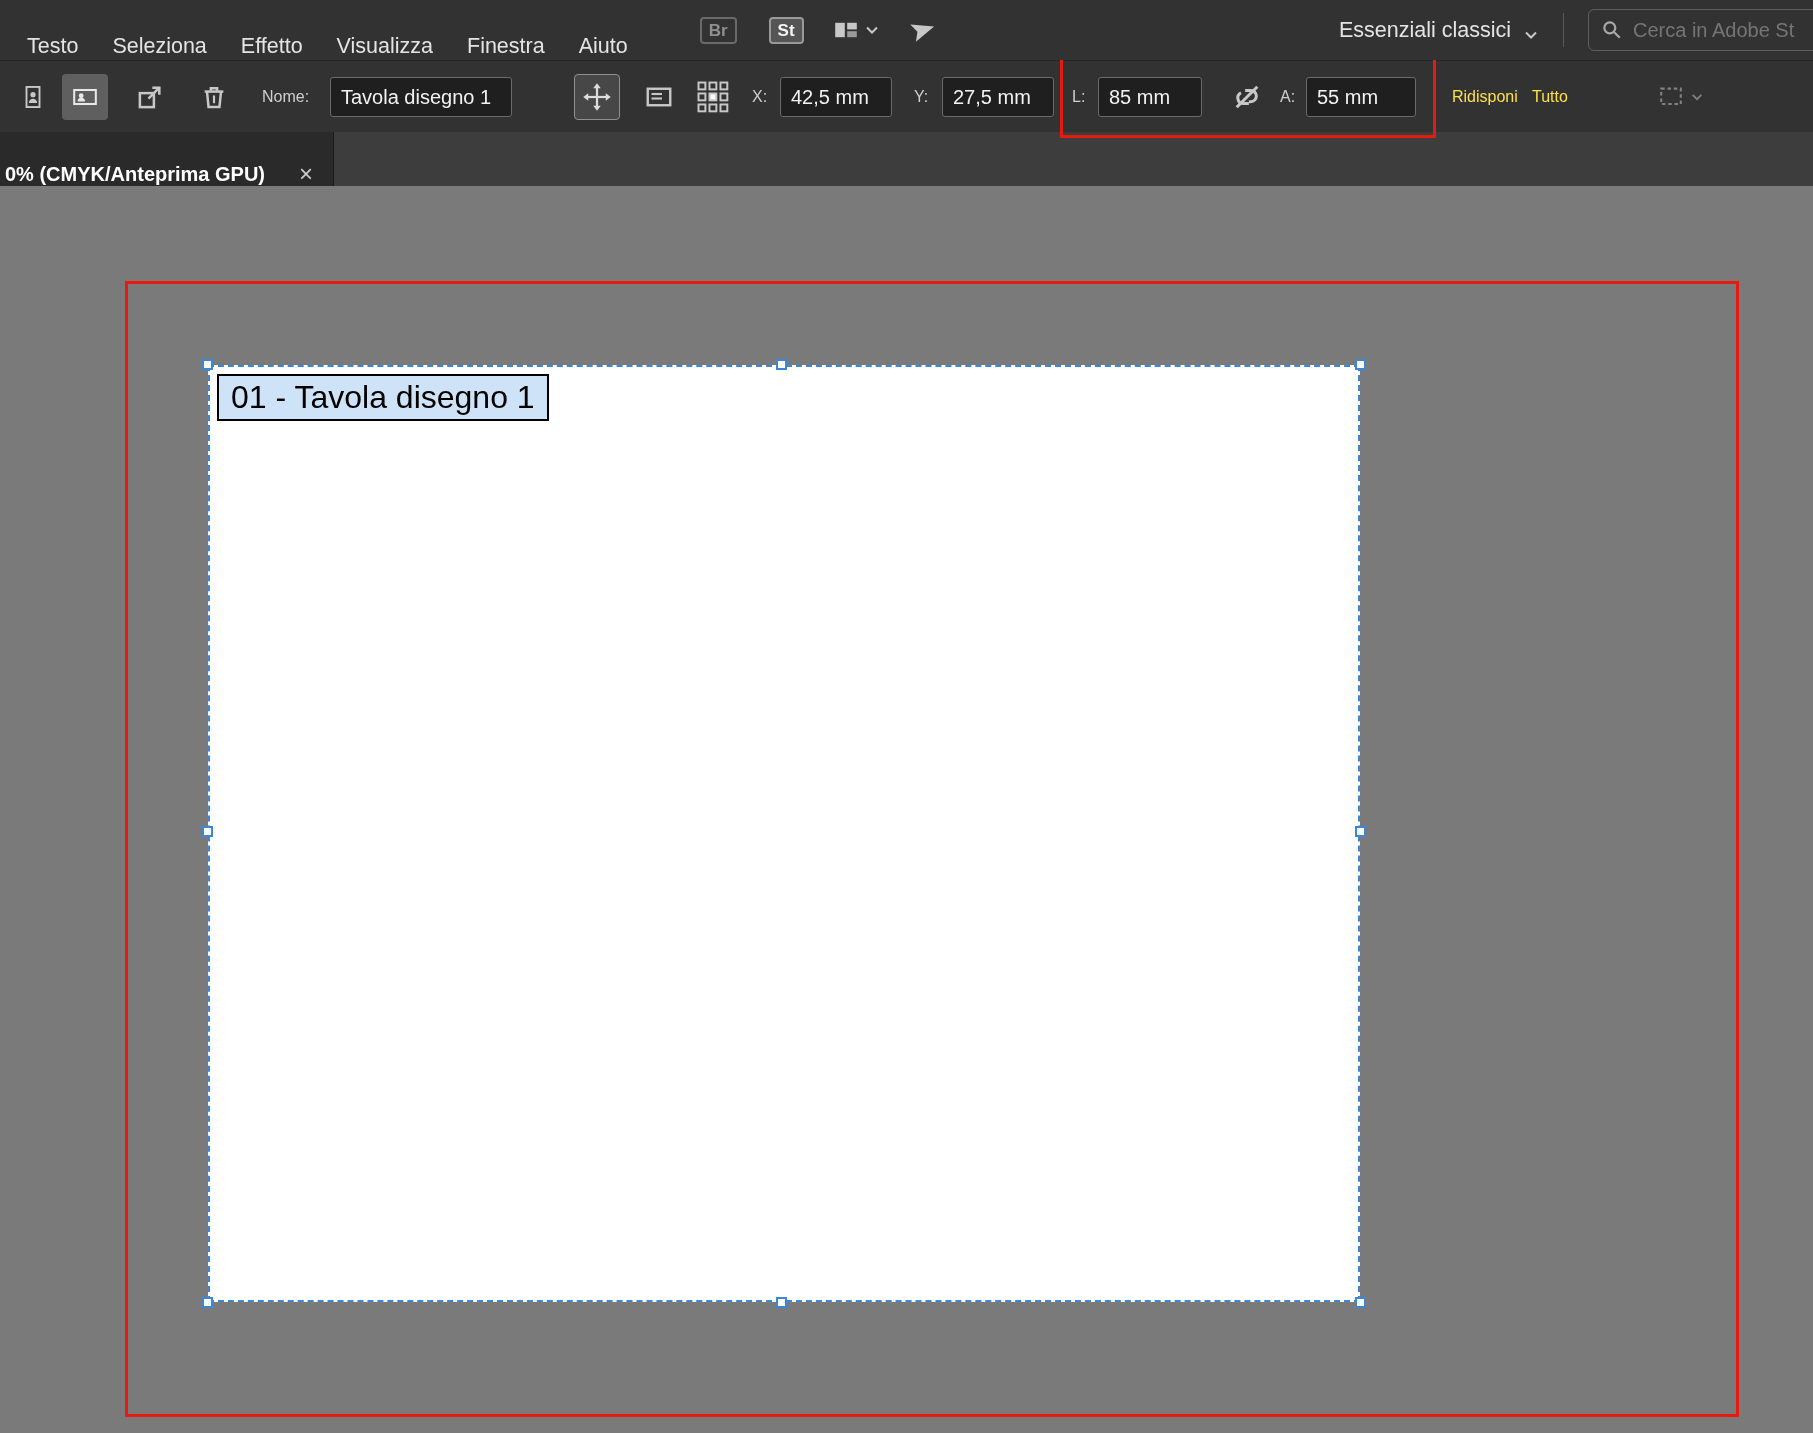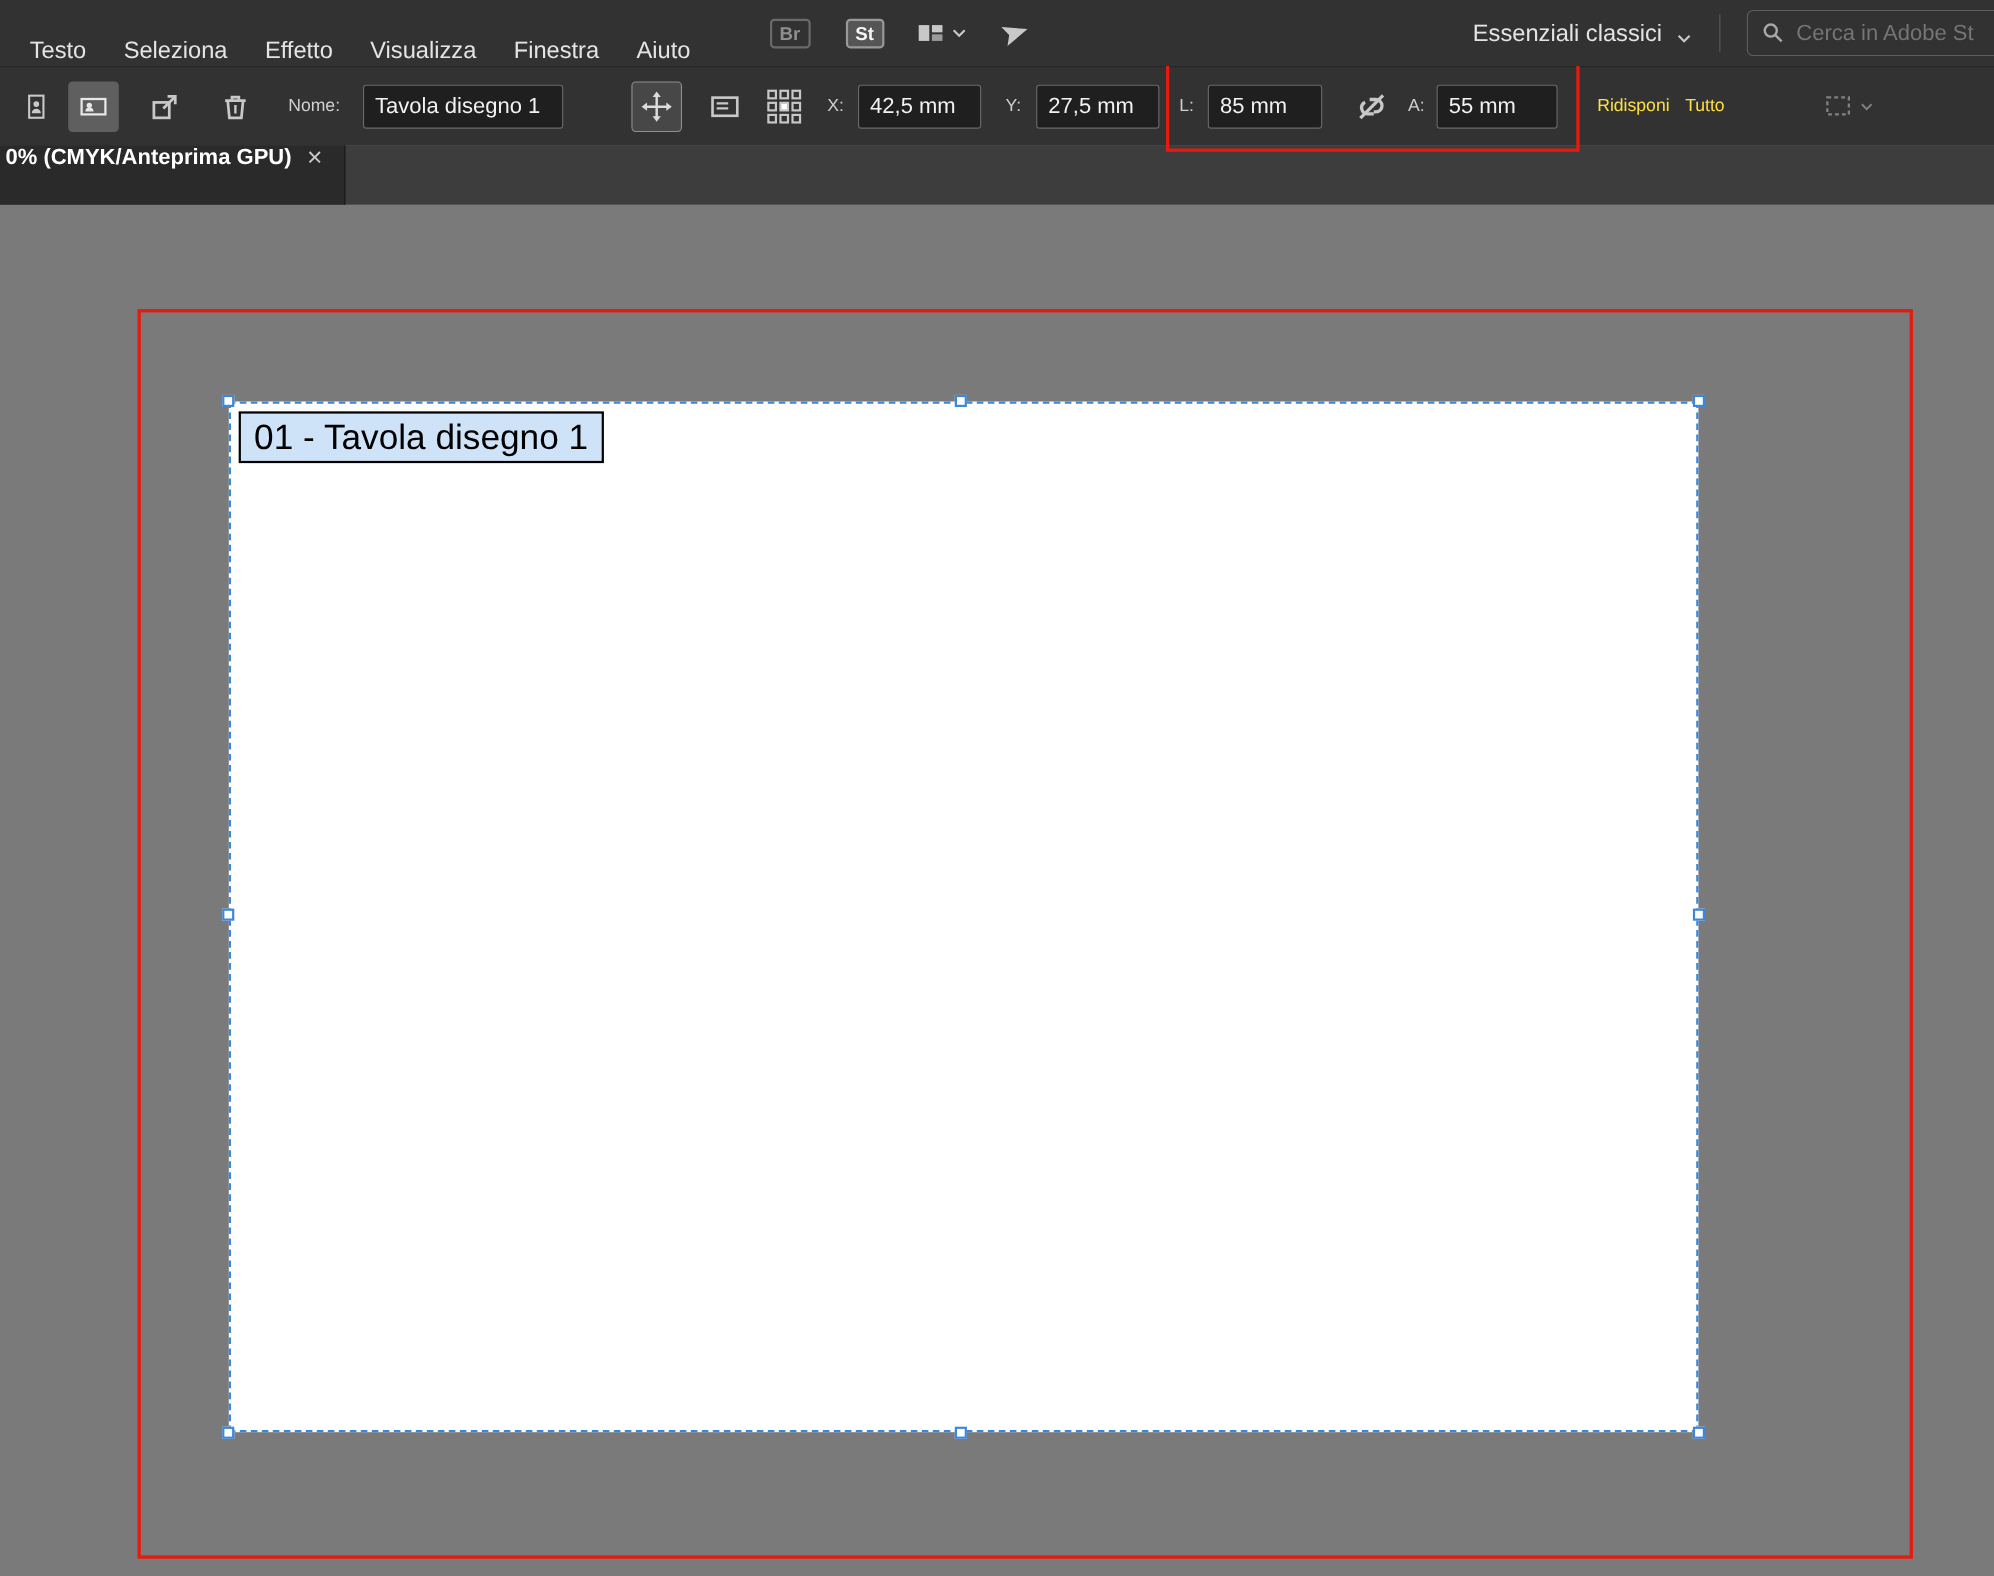--- a/index.html
+++ b/index.html
@@ -34,30 +34,30 @@
   .preset-selected { background:#5f5f5f; }
   .move-btn { width:46px; height:46px; top:13px; left:574px; background:#474747;
               border:1px solid #909090; border-radius:4px; }
   .disabled-label { color:#fde047; }
   .redbox-fields { position:absolute; left:1060px; top:-5px; width:376px; height:82px;
                    border:3px solid var(--annotation-red); z-index:60; pointer-events:none; }
 
   
   .tabbar { position:absolute; top:132px; left:0; width:100%; height:54px; background:#3d3d3d;
             display:flex; align-items:stretch; z-index:10; }
-  .tab { background:#2a2a2a; display:flex; align-items:flex-start; padding:0 20px 0 5px; gap:14px;
+  .tab { background:#2a2a2a; display:flex; align-items:flex-end; padding:0 20px 0 5px; gap:34px;
          border-right:1px solid #1b1b1b; }
   .tab-title { color:#ffffff; font-size:20px; font-weight:bold; white-space:nowrap; }
   .tab-close { color:#c9c9c9; font-size:24px; line-height:1; cursor:pointer; }
 
   
   .canvas { position:absolute; top:186px; left:0; right:0; bottom:0; background:#7a7a7a; }
   .red-rect { position:absolute; left:125px; top:95px; width:1614px; height:1136px;
               border:3px solid var(--annotation-red); pointer-events:none; z-index:40; }
-  .artboard { position:absolute; left:208px; top:179px; width:1336px; height:937px;
+  .artboard { position:absolute; left:208px; top:179px; width:1152px; height:937px;
               background:#ffffff; border:2px dashed var(--selection-blue); }
   .handle { position:absolute; width:11px; height:11px; background:#ffffff;
             border:2px solid var(--selection-blue); z-index:45; }
   .h-tl{left:-8px;top:-8px} .h-tc{left:calc(50% - 8px);top:-8px} .h-tr{right:-8px;top:-8px}
   .h-ml{left:-8px;top:calc(50% - 8px)} .h-mr{right:-8px;top:calc(50% - 8px)}
   .h-bl{left:-8px;bottom:-8px} .h-bc{left:calc(50% - 8px);bottom:-8px} .h-br{right:-8px;bottom:-8px}
   .tag { position:absolute; left:7px; top:7px; background:var(--tag-bg); border:2px solid #000;
          color:#000; font-size:32px; padding:3px 12px; white-space:nowrap; }
 </style>
 </head>

